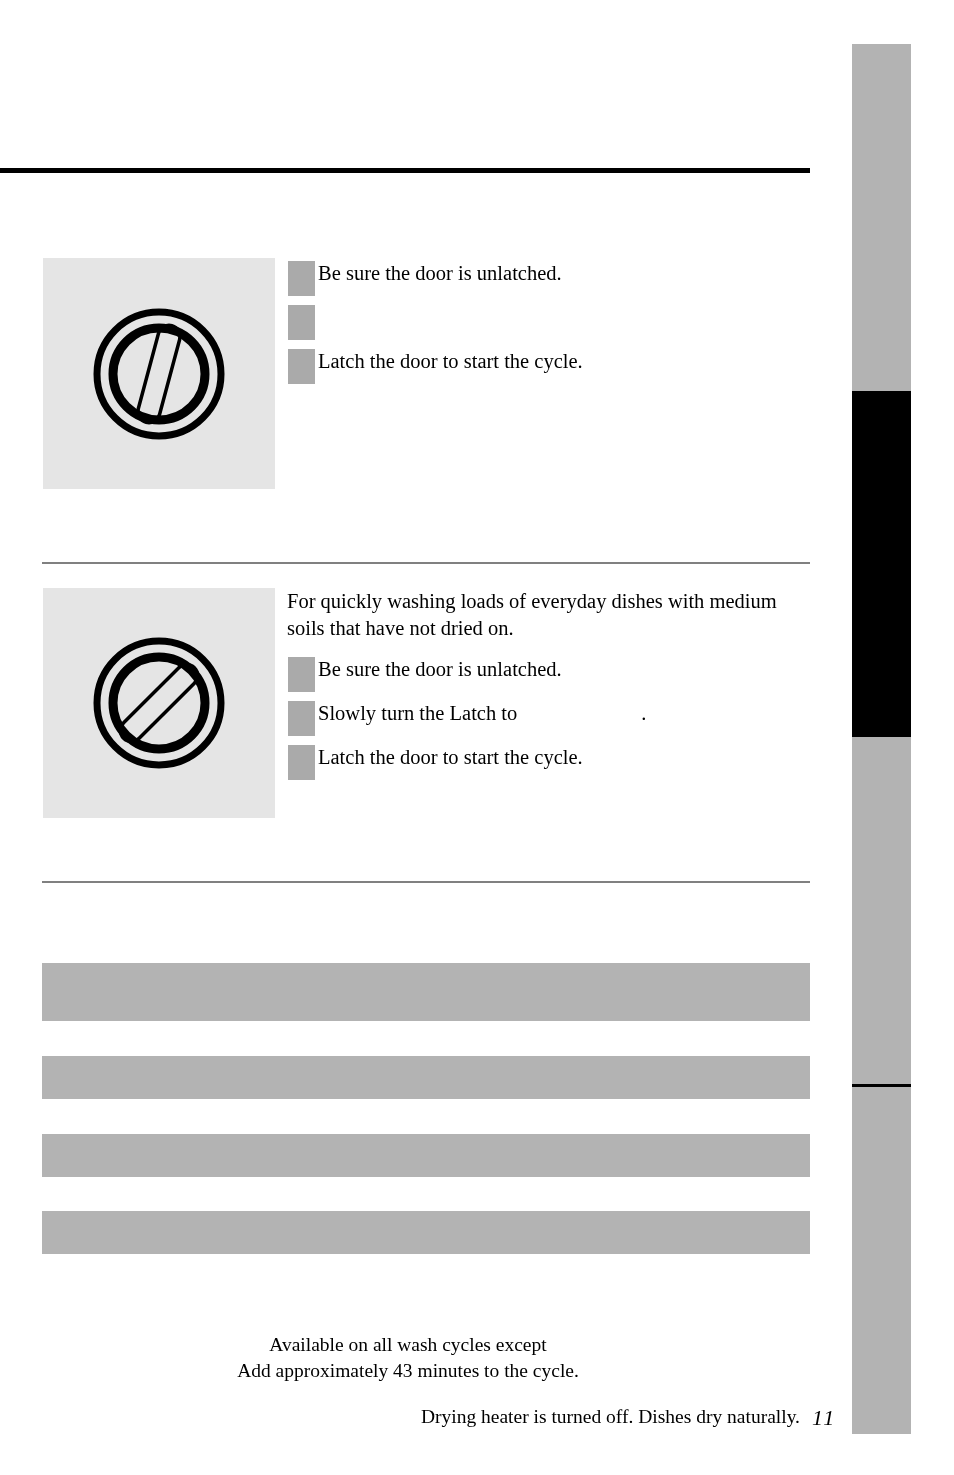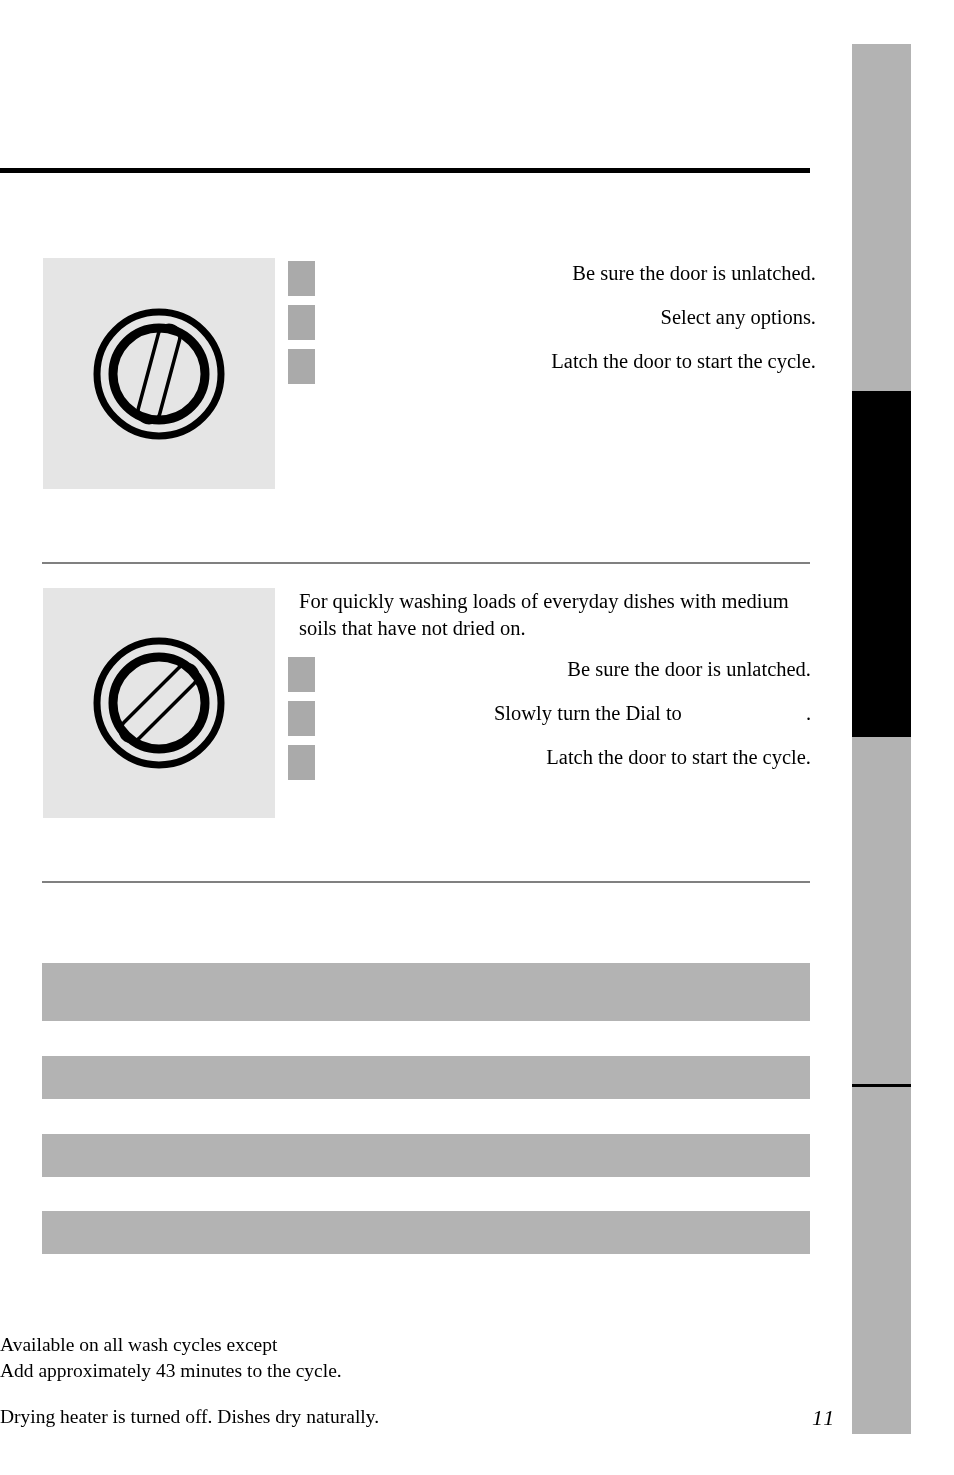--- a/index.html
+++ b/index.html
@@ -91,31 +91,30 @@
   .steps {
     position: absolute;
     left: 288px;
     top: 0;
     width: 528px;
   }
 
   .intro-text {
     font-size: 20.5px;
     line-height: 27px;
-    margin: 0 0 12px 16px;
+    margin: 0 0 12px 4px;
     padding-left: 0;
     width: 524px;
   }
 
   .step {
     position: relative;
     min-height: 37px;
     margin-bottom: 7px;
     padding-left: 30px;
-    text-align: right;
   }
   .step-bullet {
     position: absolute;
     left: 0;
     top: 3px;
     width: 27px;
     height: 35px;
     background: #aaaaaa;
   }
   .step-text {
@@ -157,30 +156,31 @@
   .bar-2 { top: 1056px; height: 43px; }
   .bar-3 { top: 1134px; height: 43px; }
   .bar-4 { top: 1211px; height: 43px; }
 
   
   .footnotes {
     position: absolute;
     left: 0;
     top: 1332px;
     width: 816px;
-    text-align: left;
+    text-align: center;
     font-size: 19.5px;
     line-height: 26px;
   }
   .footnote-line { display: block; }
   .footnote-group-2 {
     position: absolute;
     left: 0;
     top: 1404px;
     width: 800px;
+    text-align: right;
     font-size: 19.5px;
     line-height: 26px;
   }
   .page-number {
     position: absolute;
     left: 812px;
     top: 1405px;
     font-size: 22px;
     font-style: italic;
     letter-spacing: 2px;
@@ -217,21 +217,20 @@
         </div>
       </div>
 
       <div class="steps">
         <div class="step">
           <span class="step-bullet"></span>
           <span class="step-text">Be sure the door is unlatched.</span>
         </div>
         <div class="step">
           <span class="step-bullet"></span>
-          <span class="step-text">Select any options.</span>
         </div>
         <div class="step">
           <span class="step-bullet"></span>
           <span class="step-text">Latch the door to start the cycle.</span>
         </div>
       </div>
     </div>
 
     <div class="separator separator-1"></div>
 
@@ -252,21 +251,21 @@
       <div class="steps" style="left:283px;">
         <p class="intro-text">For quickly washing loads of everyday dishes with medium soils that have not dried on.</p>
 
         <div class="step" style="padding-left:35px;">
           <span class="step-bullet" style="left:5px;"></span>
           <span class="step-text">Be sure the door is unlatched.</span>
         </div>
 
         <div class="step" style="padding-left:35px;">
           <span class="step-bullet" style="left:5px;"></span>
-          <span class="step-text gapped"><span>Slowly turn the Dial to</span><span class="gap"></span><span>.</span></span>
+          <span class="step-text gapped"><span>Slowly turn the Latch to</span><span class="gap"></span><span>.</span></span>
         </div>
 
         <div class="step" style="padding-left:35px;">
           <span class="step-bullet" style="left:5px;"></span>
           <span class="step-text">Latch the door to start the cycle.</span>
         </div>
       </div>
     </div>
 
     <div class="separator separator-2"></div>

